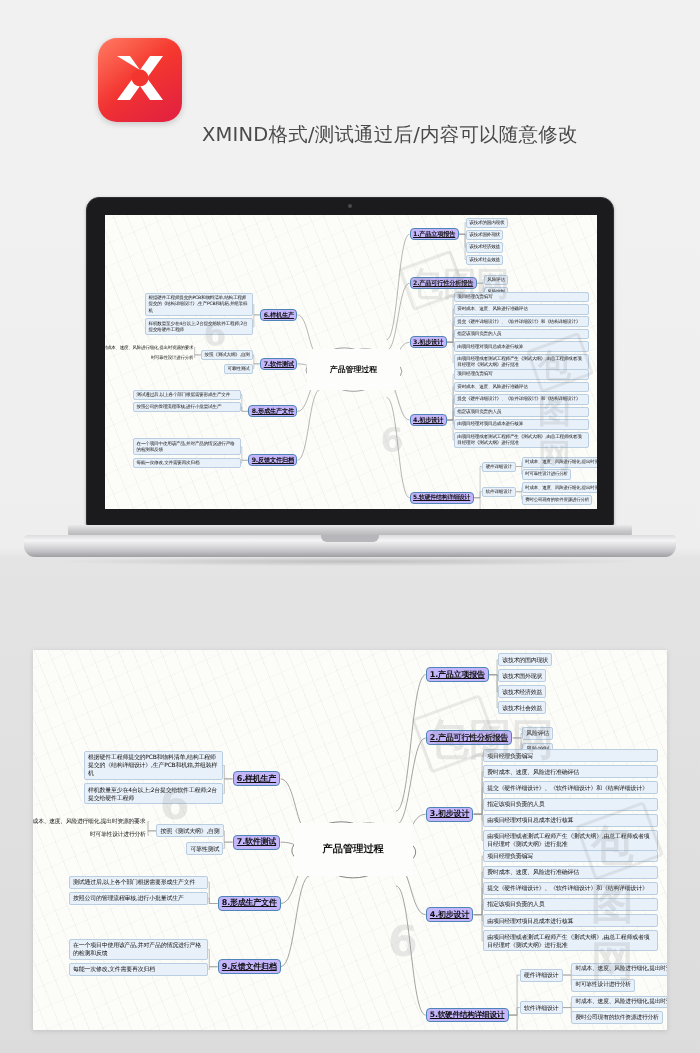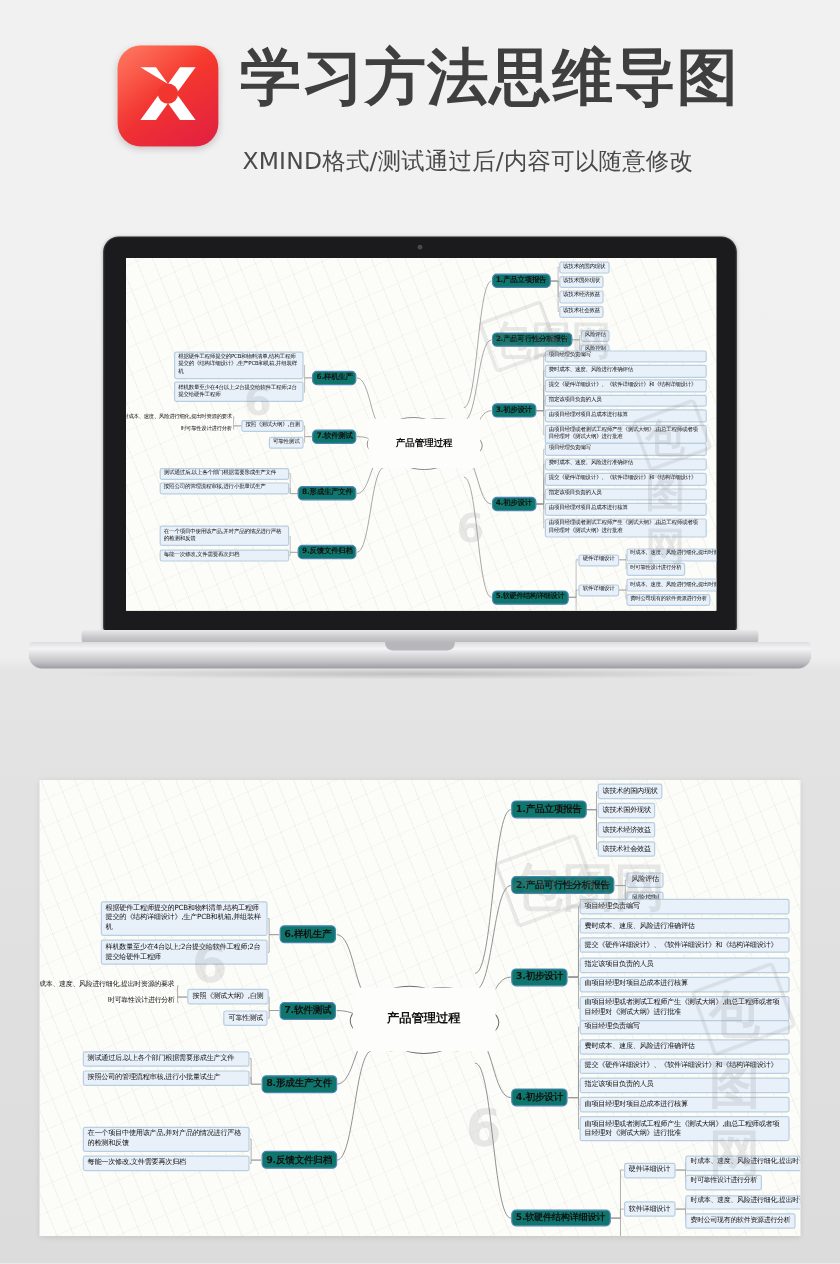--- a/index.html
+++ b/index.html
@@ -96,21 +96,21 @@
     position:absolute;
     background:#ddeaf6;
     border:1px solid #7aa9cc;
     color:#111;
     font-family:"DejaVu Sans","Liberation Sans",sans-serif;
     white-space:nowrap;
     letter-spacing:-.2px;
   }
   .node.main {
     border-radius:4px; font-weight:bold;
-    background:#0f766e; border:1.3px solid #4d86b5;
+    background:#c4b5fd; border:1.3px solid #4d86b5;text-decoration:underline;
   }
   .node.leaf { border-radius:2px; border:1px solid #b9cee0; background:#e8f0f9; }
   .node.leaf.wrap { white-space:normal; }
   .node.plain { background:transparent; border:none; }
   .central {
     position:absolute;
     background:#fdfdfb;
     color:#111; font-weight:bold;
     display:flex; align-items:center; justify-content:center;
     font-family:"DejaVu Sans","Liberation Sans",sans-serif;
@@ -127,21 +127,20 @@
 
 <div id="header">
   <div id="logo">
     <div class="shine"></div>
     <svg width="62" height="60" viewBox="0 0 62 60">
       <path d="M8 6 L21 6 L31 20 L41 6 L54 6 L38 28 L31 28 L31 20 Z" fill="#ffffff"></path>
       <path d="M31 28 L38 28 L54 50 L41 50 L31 36 L21 50 L8 50 L24 28 Z" fill="#ffffff"></path>
       <circle cx="31" cy="28" r="8.5" fill="#f2362f"></circle>
     </svg>
   </div>
-  <div id="title">学习方法思维导图</div>
   <div id="subtitle">XMIND格式/测试通过后/内容可以随意修改</div>
 </div>
 
 <div id="laptop">
   <div id="lidOuter">
     <div id="cam"></div>
     <div id="screenA">
       <div class="mm" id="mmA">
         <div class="mmpaper"></div>
       <svg class="mmsvg" width="492" height="294">

